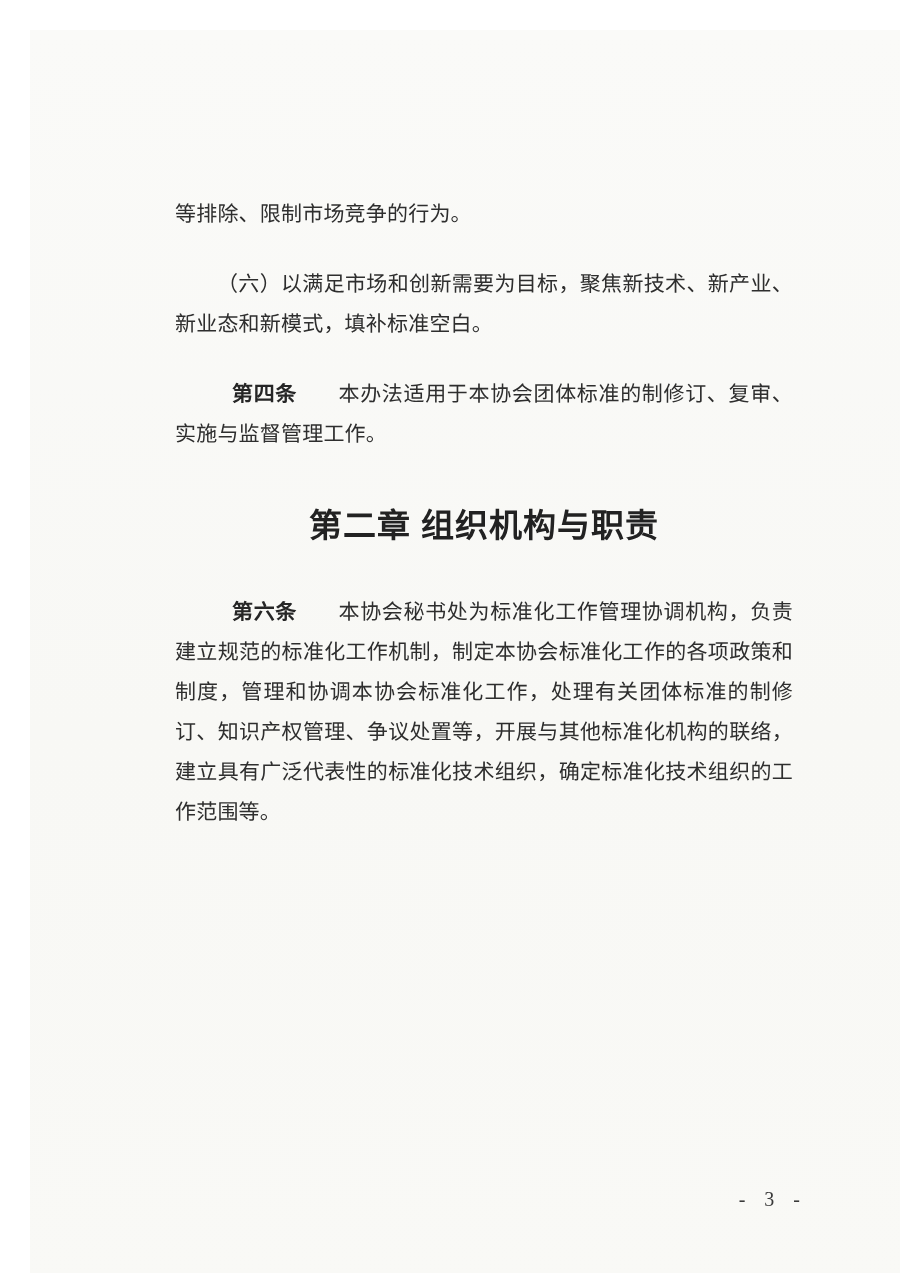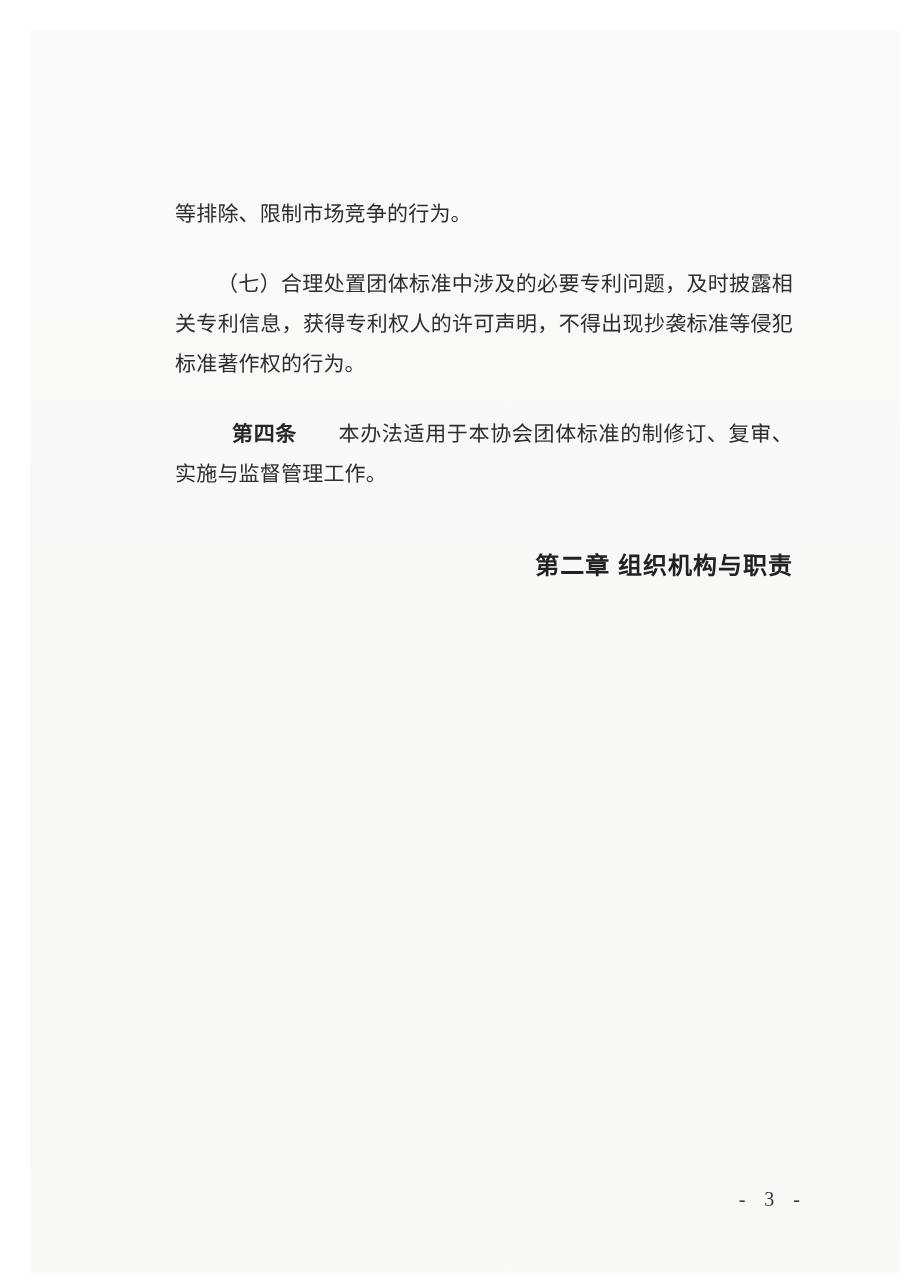--- a/index.html
+++ b/index.html
@@ -30,25 +30,25 @@
   .para.no-indent { text-indent: 0; }
 
   .article-lead {
     font-weight: 700;
     font-family: Liberation Sans, sans-serif;
     margin-right: 0.55em;
     color: #262626;
   }
 
   .chapter {
-    font-size: 24px;
+    font-size: 33px;
     line-height: 40px;
     font-weight: 700;
     font-family: "Liberation Sans", "DejaVu Sans", sans-serif;
-    text-align: right;
+    text-align: center;
     text-indent: 0;
     margin: 22px 0 16px 0;
     color: #222;
     letter-spacing: 1px;
   }
 
   .page-footer {
     position: absolute;
     top: 1142px;
     right: 108px;
@@ -61,28 +61,29 @@
 </style>
 </head>
 <body>
 
 <div class="page">
 
   <div class="body-text">
 
     <p class="para no-indent">等排除、限制市场竞争的行为。</p>
 
+    <p class="para">（六）以满足市场和创新需要为目标，聚焦新技术、新产业、新业态和新模式，填补标准空白。</p>
 
-    <p class="para">（七）合理处置团体标准中涉及的必要专利问题，及时披露相关专利信息，获得专利权人的许可声明，不得出现抄袭标准等侵犯标准著作权的行为。</p>
 
 
     <p class="para"><span class="article-lead">第四条</span><span>本办法适用于本协会团体标准的制修订、复审、实施与监督管理工作。</span></p>
 
     <h2 class="chapter">第二章 组织机构与职责</h2>
 
 
+    <p class="para"><span class="article-lead">第六条</span><span>本协会秘书处为标准化工作管理协调机构，负责建立规范的标准化工作机制，制定本协会标准化工作的各项政策和制度，管理和协调本协会标准化工作，处理有关团体标准的制修订、知识产权管理、争议处置等，开展与其他标准化机构的联络，建立具有广泛代表性的标准化技术组织，确定标准化技术组织的工作范围等。</span></p>
 
 
   </div>
 
   <div class="page-footer">- 3 -</div>
 
 </div>
 
 </body></html>

